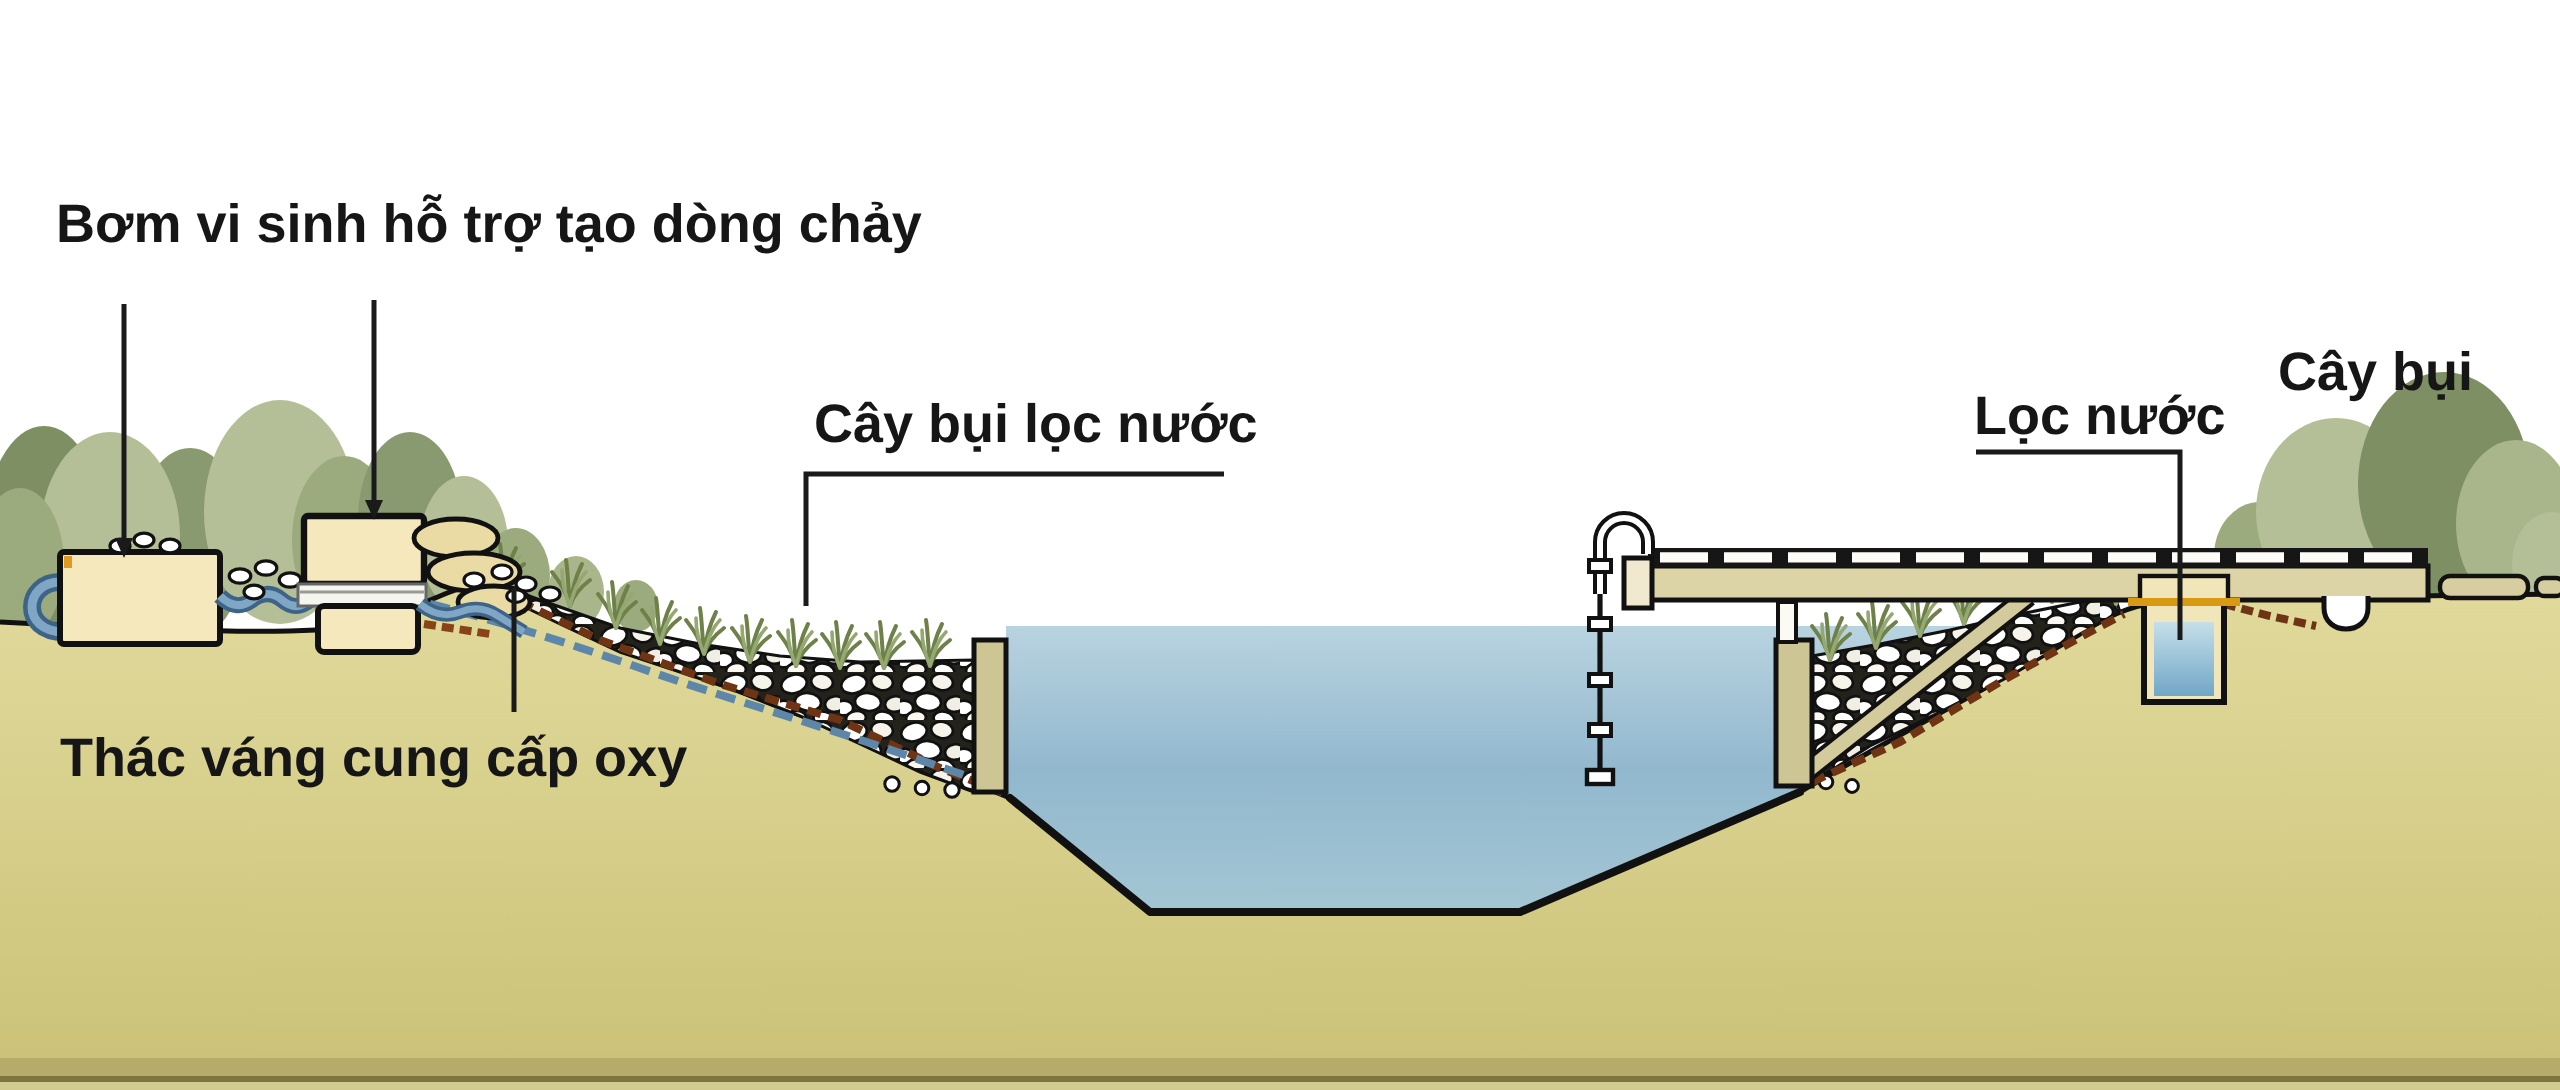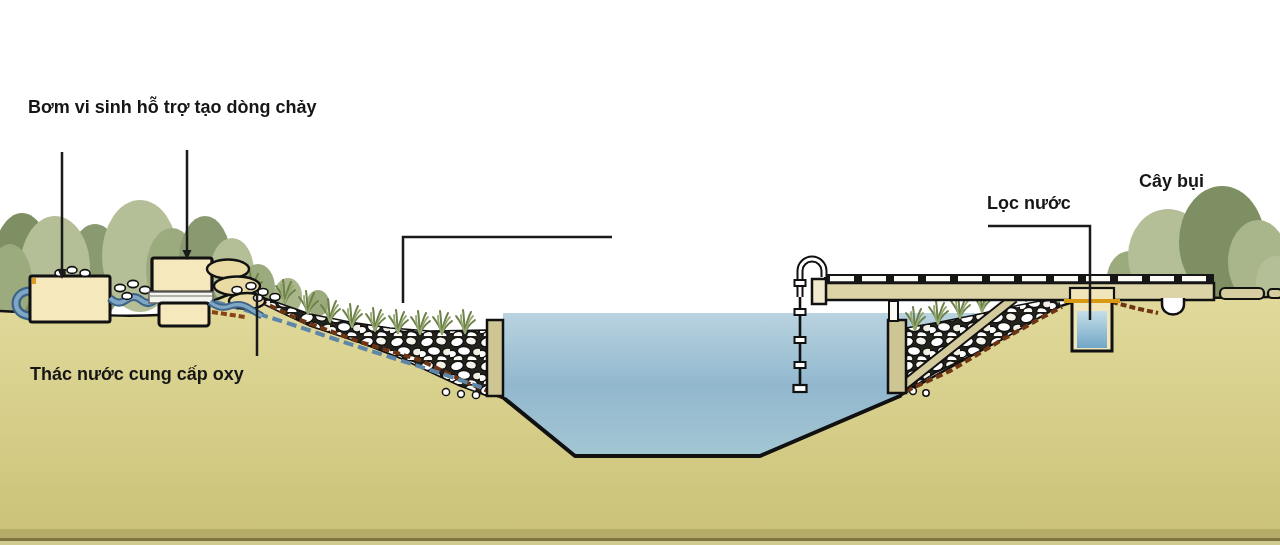--- a/index.html
+++ b/index.html
@@ -3,21 +3,21 @@
 <meta charset="utf-8">
 <style>
   html,body{margin:0;padding:0;background:#fff;}
   #stage{
     position:relative;width:1280px;height:545px;overflow:hidden;
     background:#ffffff;
     font-family:"Liberation Sans","DejaVu Sans",sans-serif;
   }
   #scene{position:absolute;left:0;top:0;width:1280px;height:545px;}
   .callout{
-    position:absolute;font-weight:700;font-size:18px;line-height:1.15;
+    position:absolute;font-weight:700;font-size:27px;line-height:1.15;
     color:#161616;white-space:nowrap;letter-spacing:0;
   }
 </style>
 </head>
 <body>
 
 <div id="stage">
 
 <svg id="scene" viewBox="0 0 1280 545" xmlns="http://www.w3.org/2000/svg">
   <defs>
@@ -209,17 +209,18 @@
     <polygon points="62,279 57.5,269 66.5,269" fill="#1a1a1a" stroke="none"></polygon>
     <path d="M187,150 L187,253"></path>
     <polygon points="187,260 182.5,250 191.5,250" fill="#1a1a1a" stroke="none"></polygon>
     <path d="M403,303 L403,237 L612,237"></path>
     <path d="M988,226 L1090,226 L1090,320"></path>
     <path d="M257,294 L257,356"></path>
   </g>
 </svg>
 
 <div class="callout" style="left:28px;top:97px">Bơm vi sinh hỗ trợ tạo dòng chảy</div>
+<div class="callout" style="left:407px;top:197px">Cây bụi lọc nước</div>
 <div class="callout" style="left:987px;top:193px">Lọc nước</div>
 <div class="callout" style="left:1139px;top:171px">Cây bụi</div>
-<div class="callout" style="left:30px;top:364px">Thác nước cung cấp oxy</div>
+<div class="callout" style="left:30px;top:364px">Thác váng cung cấp oxy</div>
 
 </div>
 
 </body></html>

